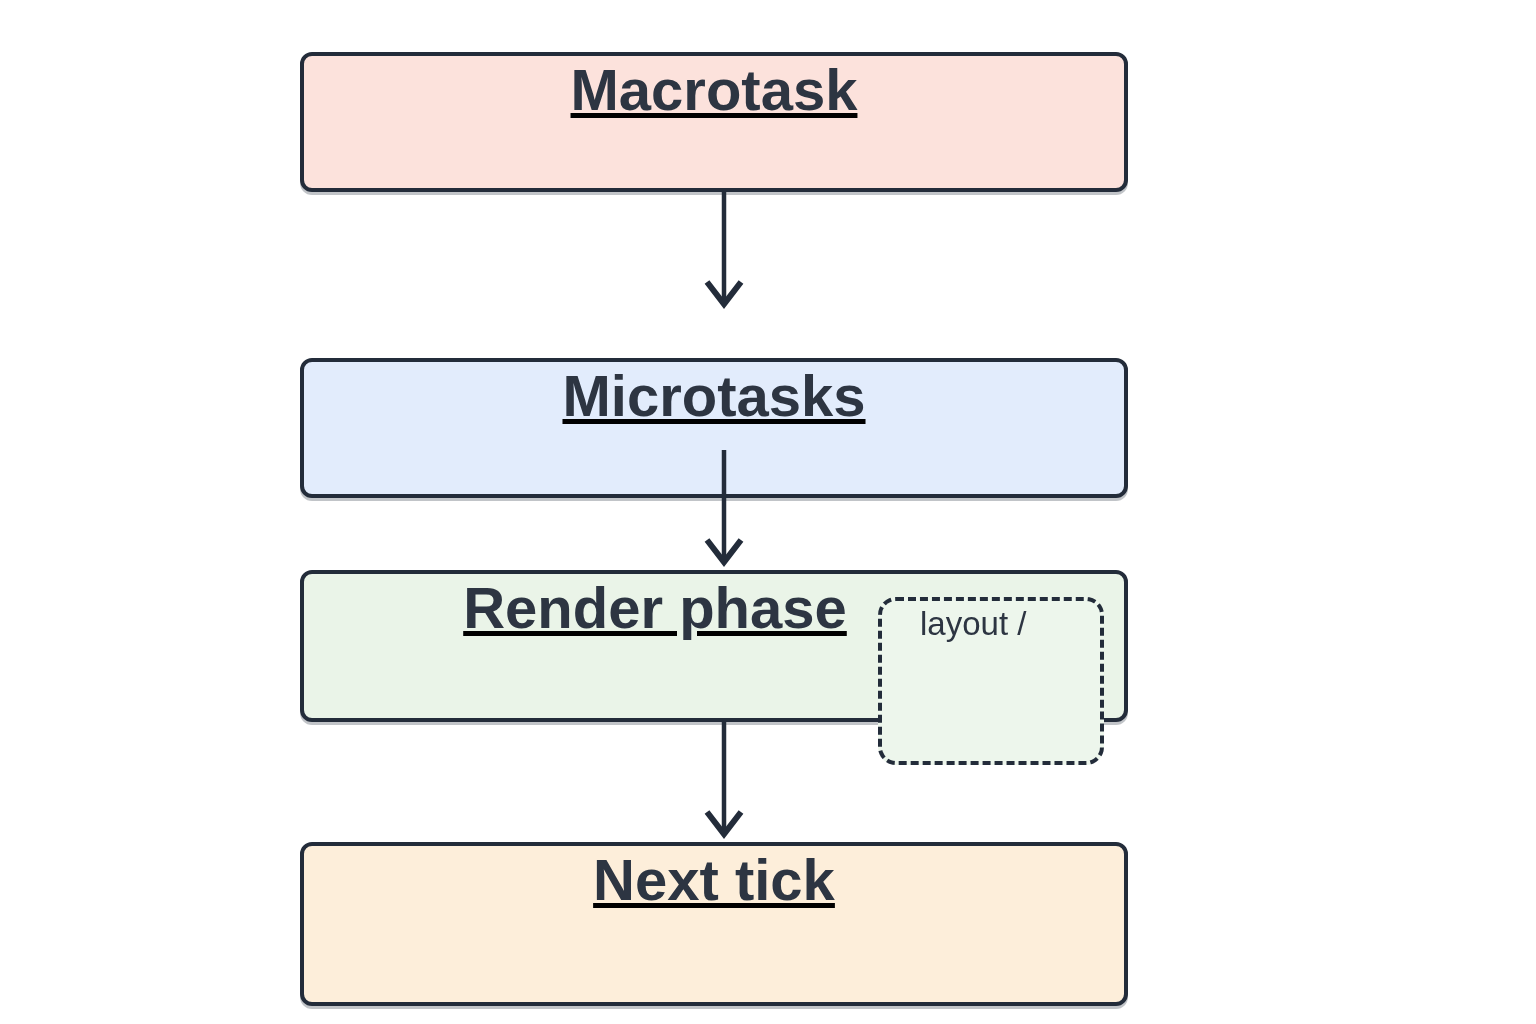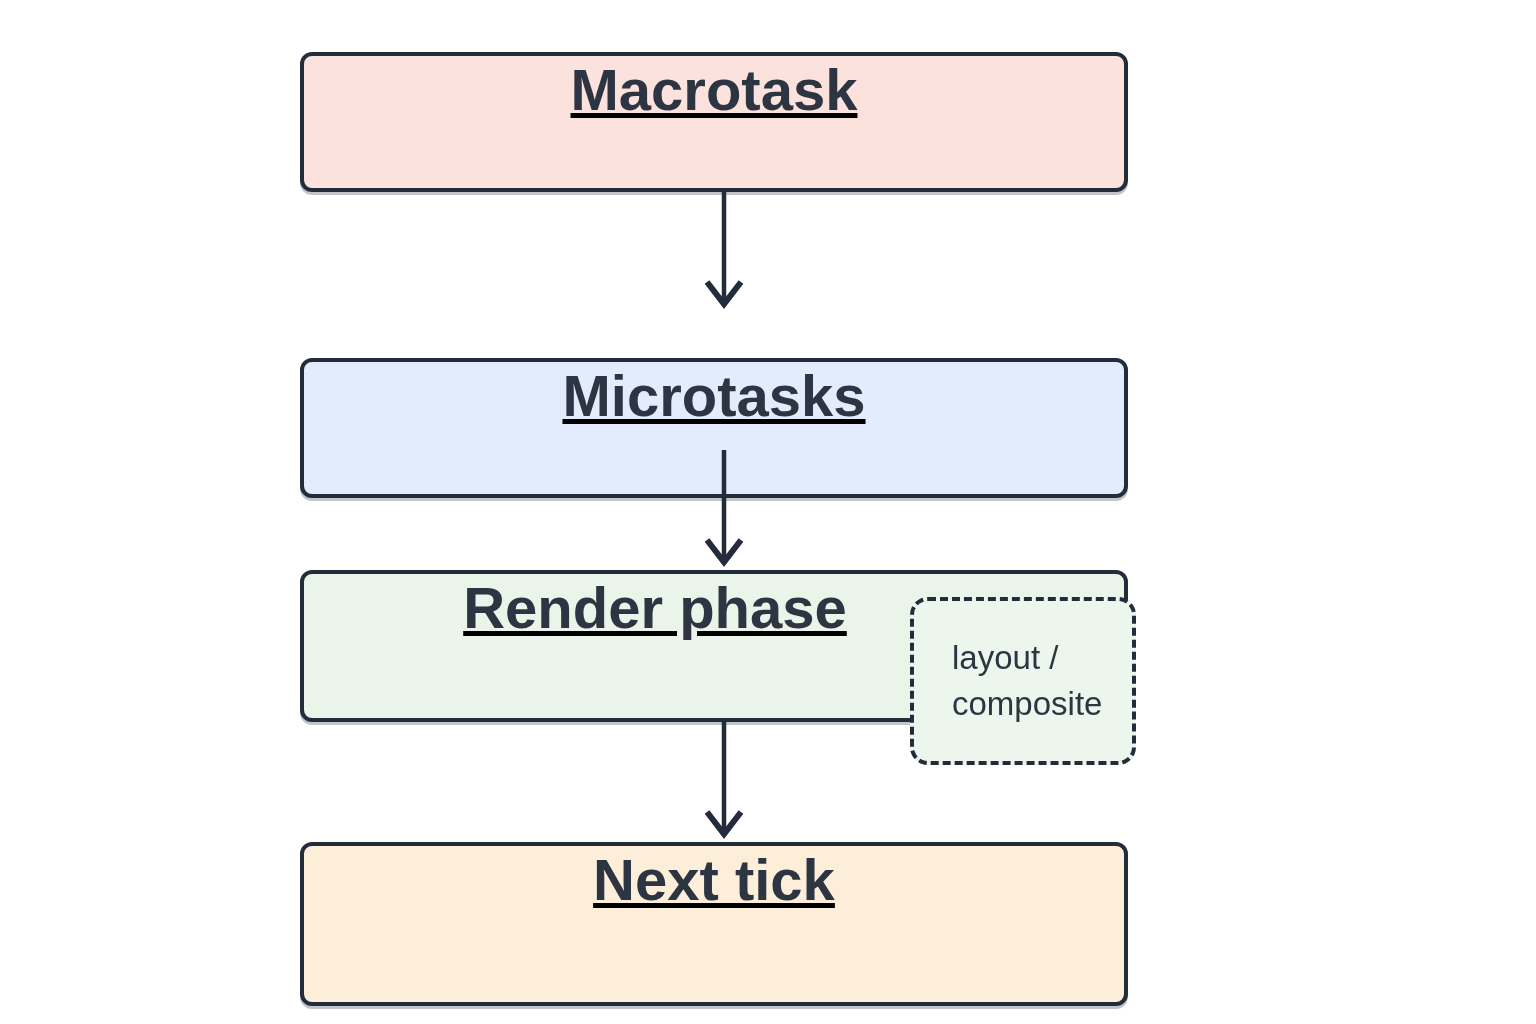--- a/index.html
+++ b/index.html
@@ -40,32 +40,33 @@
     position: absolute;
     left: 694px;
     width: 60px;
     display: block;
   }
   .arrow-1 { top: 192px; height: 118px; }
   .arrow-2 { top: 450px; height: 118px; }
   .arrow-3 { top: 722px; height: 118px; }
   .note {
     position: absolute;
-    left: 910px;
+    left: 878px;
     top: 597px;
     width: 226px;
     height: 168px;
     background: #edf6ec;
     border: 4px dashed #232c3a;
     border-radius: 18px;
     display: flex;
     flex-direction: column;
-    justify-content: center;
+    justify-content: flex-start;
     padding-left: 38px;
     z-index: 3;
+    gap: 32px;
   }
   .note-line {
     font-size: 33px;
     font-weight: 500;
     color: #2d3542;
     line-height: 46px;
     white-space: nowrap;
   }
 </style>
 </head>
@@ -90,21 +91,20 @@
     <line x1="30" y1="0" x2="30" y2="111" stroke="#232c3a" stroke-width="4.5"></line>
     <polyline points="13,90 30,112 47,90" fill="none" stroke="#232c3a" stroke-width="6" stroke-linejoin="miter"></polyline>
   </svg>
 
   <div class="node node-render">
     <span class="node-label">Render phase</span>
   </div>
 
   <div class="note">
     <div class="note-line">layout /</div>
-    <div class="note-line">composite</div>
   </div>
 
   <svg class="arrow arrow-3" viewBox="0 0 60 118">
     <line x1="30" y1="0" x2="30" y2="111" stroke="#232c3a" stroke-width="4.5"></line>
     <polyline points="13,90 30,112 47,90" fill="none" stroke="#232c3a" stroke-width="6" stroke-linejoin="miter"></polyline>
   </svg>
 
   <div class="node node-nexttick">
     <span class="node-label">Next tick</span>
   </div>

